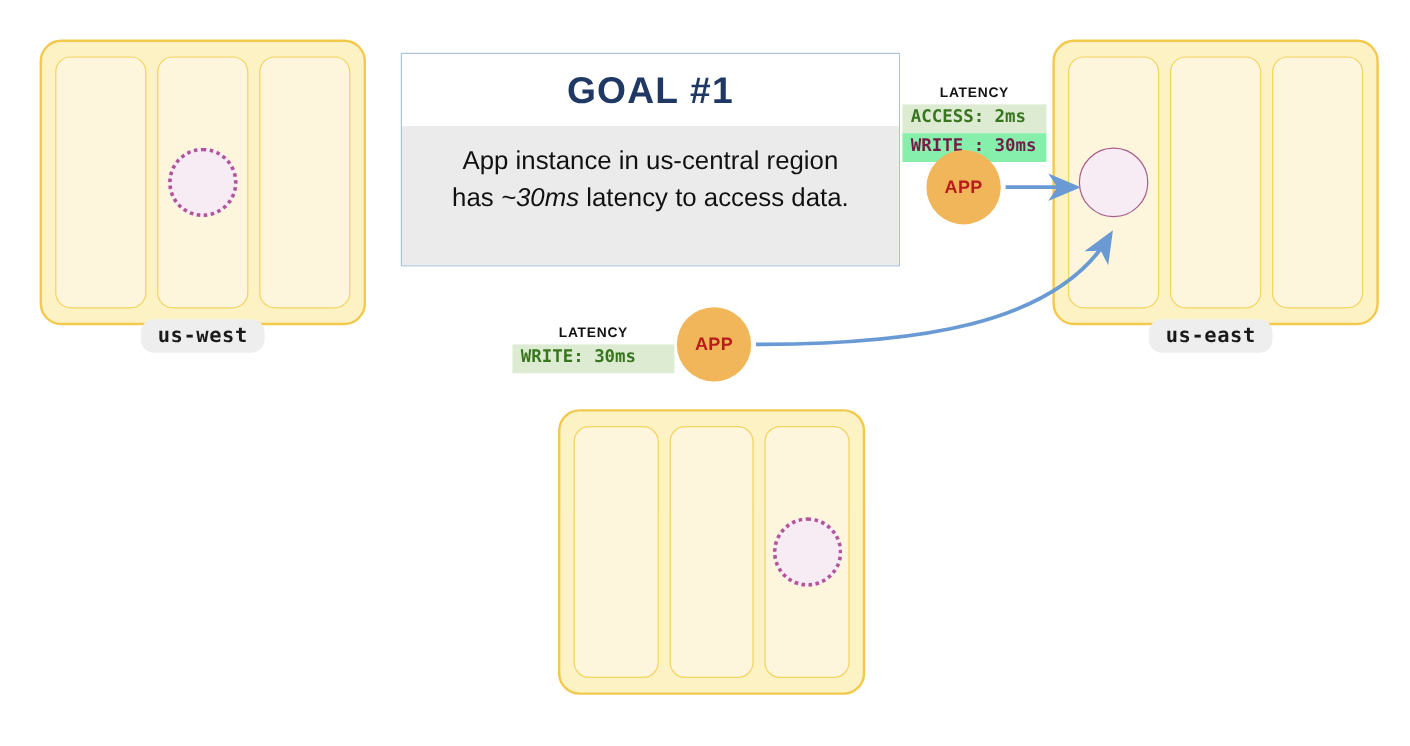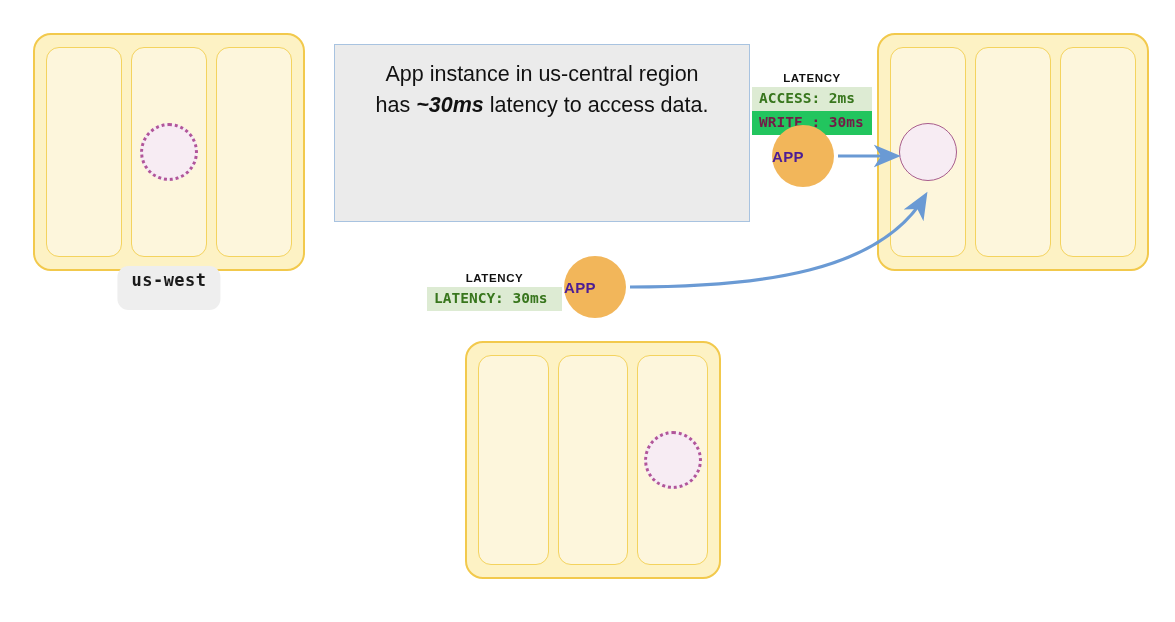--- a/index.html
+++ b/index.html
@@ -42,21 +42,21 @@
   .region-label {
     position: absolute;
     left: 50%;
     transform: translateX(-50%);
     background: #eeeeee;
     color: #1a1a1a;
     font-family: "DejaVu Sans Mono", "Liberation Mono", monospace;
     font-weight: bold;
     font-size: 17px;
     letter-spacing: 0.5px;
-    padding: 4px 14px 20px 14px;
+    padding: 4px 14px 4px 14px;
     border-radius: 11px;
     white-space: nowrap;
   }
 
   
   .data-circle {
     position: absolute;
     left: 50%;
     top: 50%;
     transform: translate(-50%, -50%);
@@ -75,22 +75,22 @@
 
   
   .app-node {
     position: absolute;
     width: 62px;
     height: 62px;
     border-radius: 50%;
     background: #f2b65a;
     display: flex;
     align-items: center;
-    justify-content: flex-start;
-    color: #4c1d95;
+    justify-content: center;
+    color: #b91c1c;
     font-size: 15px;
     font-weight: bold;
     font-family: "Liberation Sans", sans-serif;
     letter-spacing: 0.3px;
   }
 
   
   .latency-table {
     position: absolute;
     font-family: "DejaVu Sans Mono", "Liberation Mono", monospace;
@@ -110,21 +110,21 @@
     font-weight: bold;
     padding: 2px 15px 3px 7px;
     white-space: pre;
     line-height: 1.3;
   }
   .latency-row.access {
     background: #ddebd3;
     color: #38761d;
   }
   .latency-row.write {
-    background: #22c55e;
+    background: #86efac;
     color: #741b47;
   }
 
   
   .goal-box {
     position: absolute;
     box-sizing: border-box;
     border: 1.5px solid #a8c3e0;
     background: #ffffff;
     display: flex;
@@ -144,21 +144,21 @@
   .goal-body {
     background: #ebebeb;
     flex: 1;
     text-align: center;
     padding: 14px 18px 16px 18px;
     font-size: 21.5px;
     color: #111111;
     line-height: 1.45;
   }
   .goal-body b {
-    font-weight: bold;
+    font-weight: normal;
     font-style: italic;
   }
 
   
   #arrows {
     position: absolute;
     left: 0;
     top: 0;
     width: 1175px;
     height: 622px;
@@ -179,45 +179,49 @@
   </div>
   <div class="region-label" style="left:169px; top:266px;">us-west</div>
 
   <div class="region" style="left:877px; top:33px; width:272px; height:238px;">
     <div class="zone">
       <div class="data-circle solid"></div>
     </div>
     <div class="zone"></div>
     <div class="zone"></div>
   </div>
+  <div class="region-label" style="left:1009px; top:266px;">us-east</div>
 
   <div class="region" style="left:465px; top:341px; width:256px; height:238px;">
     <div class="zone"></div>
     <div class="zone"></div>
     <div class="zone">
       <div class="data-circle dotted"></div>
     </div>
   </div>
 
   <div class="goal-box" style="left:334px; top:44px; width:416px; height:178px;">
+    <div class="goal-header">
+      <span class="goal-title">GOAL  #1</span>
+    </div>
     <div class="goal-body">
       <div>App instance in us-central region</div>
       <div><span>has </span><b>~30ms</b><span> latency to access data.</span></div>
     </div>
   </div>
 
   <div class="latency-table" style="left:752px; top:52px; width:120px;">
     <div class="latency-title">LATENCY</div>
     <div class="latency-row access">ACCESS: 2ms</div>
     <div class="latency-row write">WRITE : 30ms</div>
   </div>
 
   <div class="latency-table" style="left:427px; top:252px; width:135px;">
     <div class="latency-title">LATENCY</div>
-    <div class="latency-row access">LATENCY: 30ms</div>
+    <div class="latency-row access">WRITE: 30ms</div>
   </div>
 
   <svg id="arrows" viewBox="0 0 1175 622" xmlns="http://www.w3.org/2000/svg">
     <defs>
       <marker id="arrowhead" markerWidth="9" markerHeight="8" refX="7" refY="4" orient="auto" markerUnits="strokeWidth">
         <path d="M0,0.4 L8.5,4 L0,7.6 L2.3,4 Z" fill="#6a9ad4"></path>
       </marker>
     </defs>
     <line x1="838" y1="156" x2="896" y2="156" stroke="#6a9ad4" stroke-width="3.2" marker-end="url(#arrowhead)"></line>
     <path d="M 630,287 C 760,287 880,272 925,196" fill="none" stroke="#6a9ad4" stroke-width="3.2" marker-end="url(#arrowhead)"></path>

